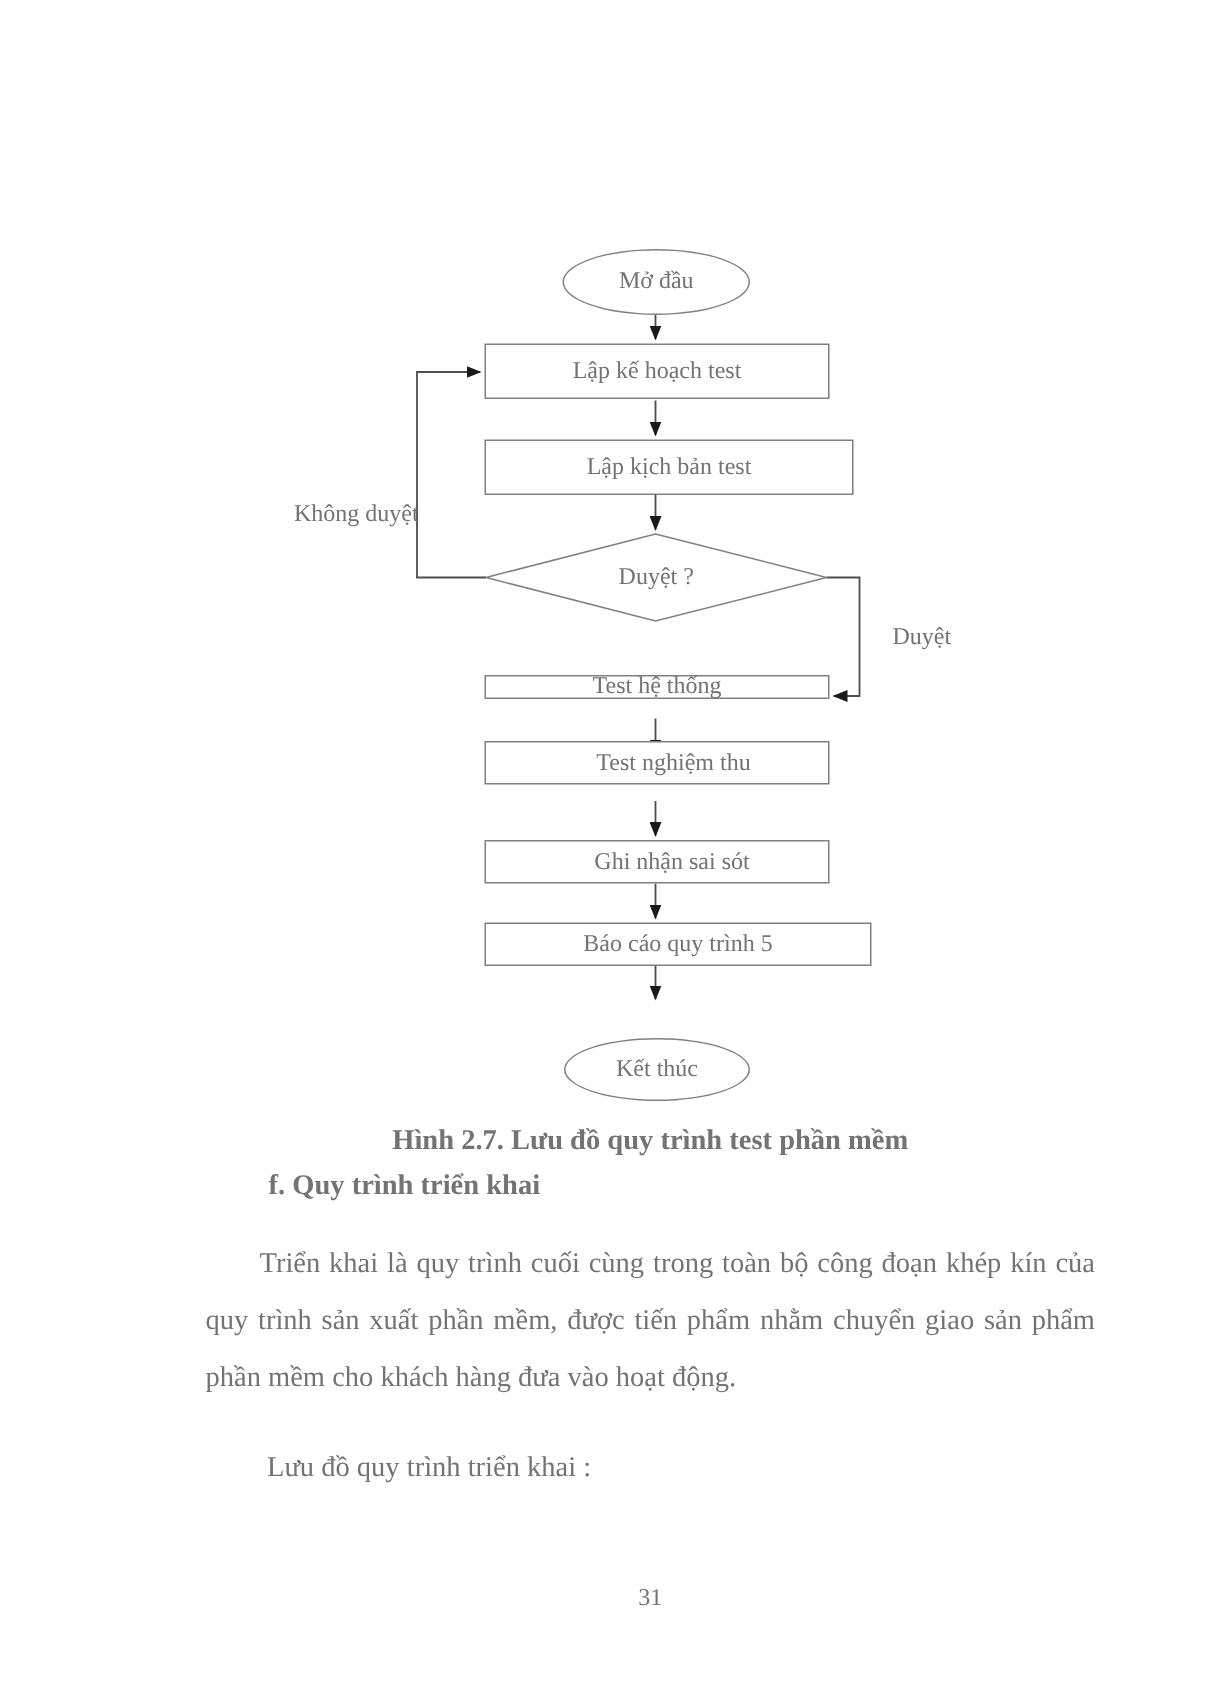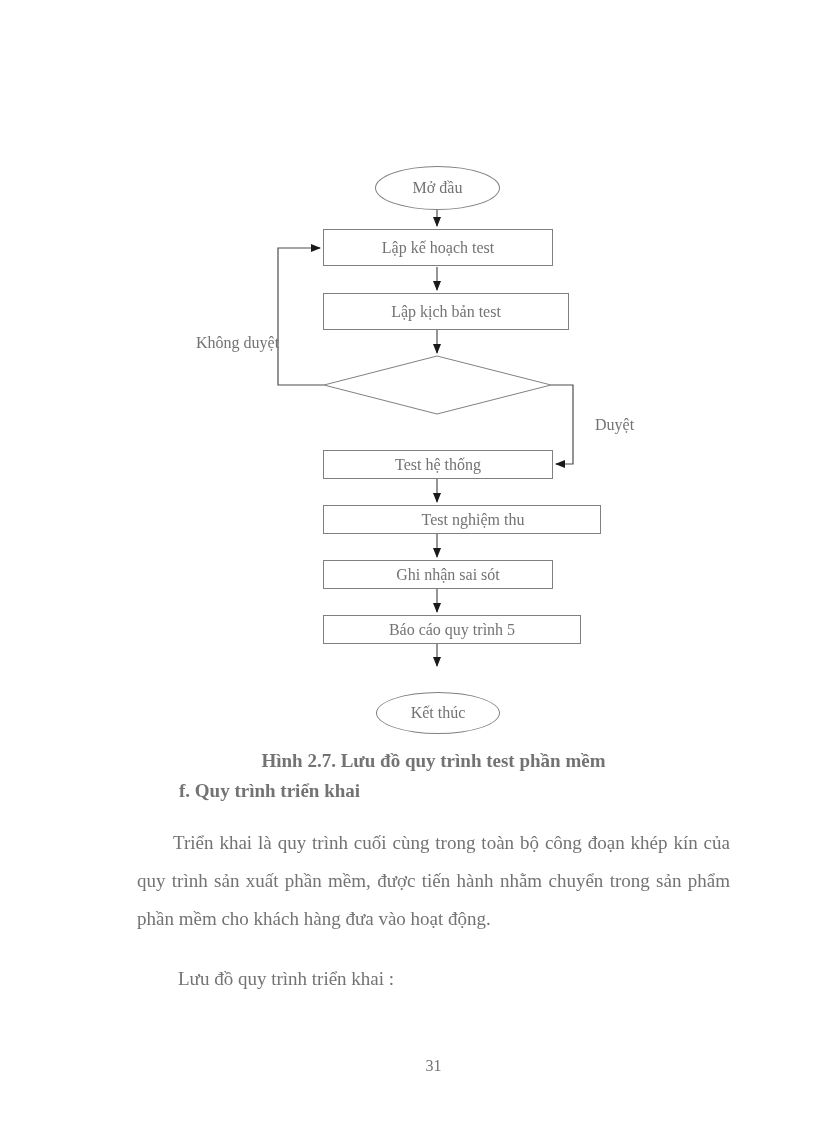--- a/index.html
+++ b/index.html
@@ -139,42 +139,43 @@
     </g>
     <polygon points="437,340 551,369 437,398 324,369" fill="#ffffff" stroke="#808080" stroke-width="1"></polygon>
   </svg>
 
   <div class="node shape-ellipse" style="left:375px; top:150px; width:125px; height:44px;">Mở đầu</div>
 
   <div class="node shape-rect" style="left:323px; top:213px; width:230px; height:37px;">Lập kế hoạch test</div>
 
   <div class="node shape-rect" style="left:323px; top:277px; width:246px; height:37px;">Lập kịch bản test</div>
 
+  <div class="node shape-decision" style="left:324px; top:340px; width:227px; height:58px;">Duyệt ?</div>
 
-  <div class="node shape-rect" style="left:323px; top:434px; width:230px; height:29px;">Test hệ thống</div>
+  <div class="node shape-rect" style="left:323px; top:434px; width:230px; height:16px;">Test hệ thống</div>
 
-  <div class="node shape-rect" style="left:323px; top:489px; width:278px; height:29px;padding-left:22px;">Test nghiệm thu</div>
+  <div class="node shape-rect" style="left:323px; top:478px; width:230px; height:29px;padding-left:22px;">Test nghiệm thu</div>
 
   <div class="node shape-rect" style="left:323px; top:544px; width:230px; height:29px;padding-left:20px;">Ghi nhận sai sót</div>
 
   <div class="node shape-rect" style="left:323px; top:599px; width:258px; height:29px;">Báo cáo quy trình 5</div>
 
   <div class="node shape-ellipse" style="left:376px; top:676px; width:124px; height:42px;">Kết thúc</div>
 
   <div class="edge-label" style="left:196px; top:319px;">Không duyệt</div>
 
   <div class="edge-label" style="left:595px; top:401px;">Duyệt</div>
 
   <div class="figure-caption">Hình 2.7. Lưu đồ quy trình test phần mềm</div>
 
   <div class="section-heading">f. Quy trình triển khai</div>
 
   <div class="body-paragraph">
     <div class="pline first">Triển khai là quy trình cuối cùng trong toàn bộ công đoạn khép kín của</div>
-    <div class="pline">quy trình sản xuất phần mềm, được tiến hành nhằm chuyển trong sản phẩm</div>
+    <div class="pline">quy trình sản xuất phần mềm, được tiến phẩm nhằm chuyển giao sản phẩm</div>
     <div class="pline last">phần mềm cho khách hàng đưa vào hoạt động.</div>
   </div>
 
   <div class="flow-intro">Lưu đồ quy trình triển khai :</div>
 
   <div class="page-number">31</div>
 
   <div class="bottom-rule"></div>
 
 </div>

